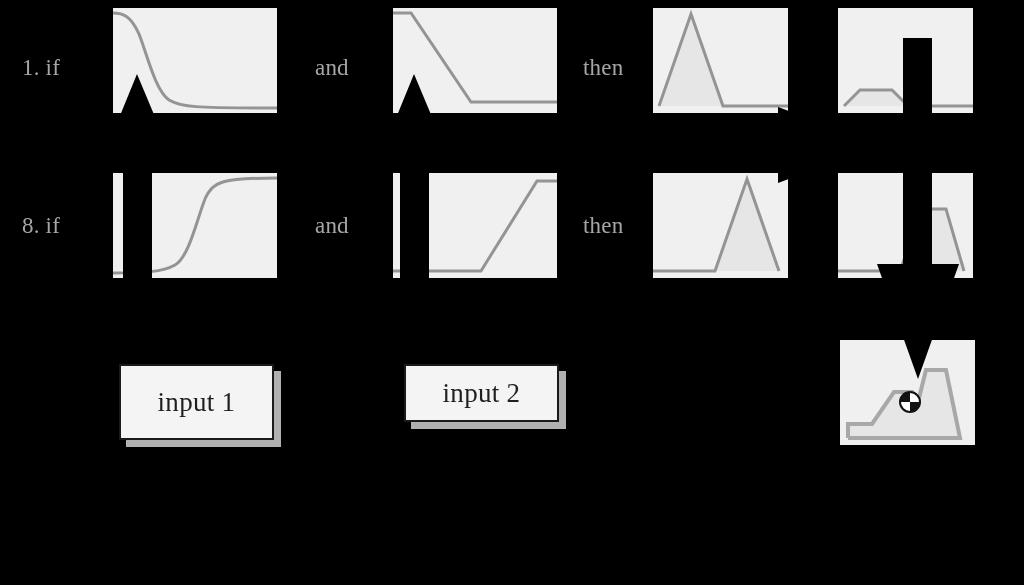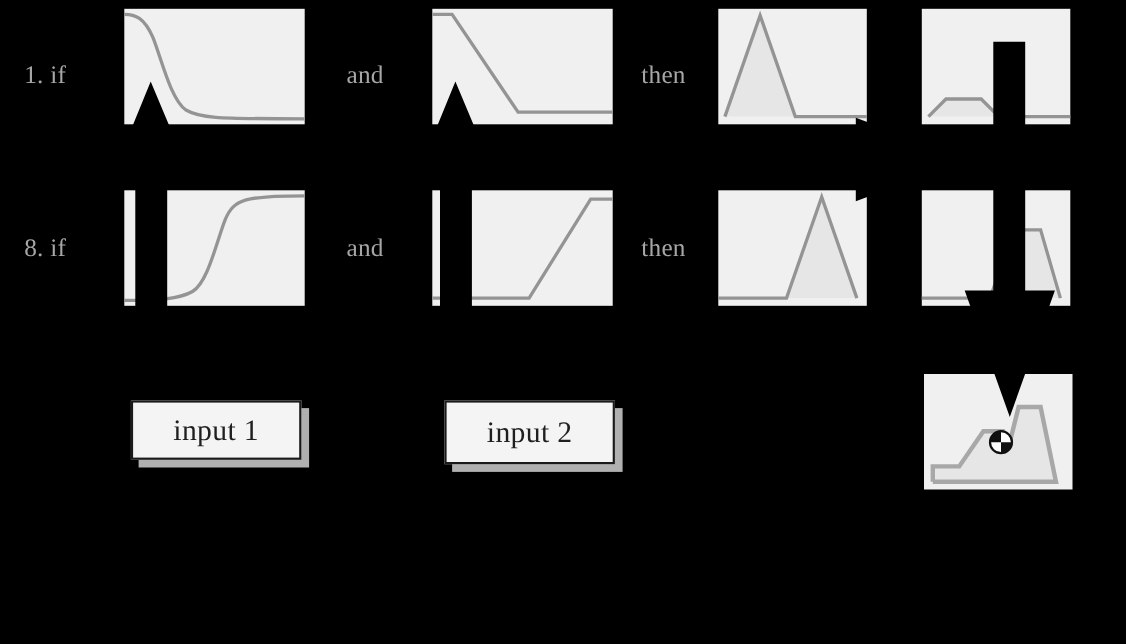--- a/index.html
+++ b/index.html
@@ -181,21 +181,21 @@
       <path class="arrow-shape" d="M 1,26 L 288,26 L 288,1 L 390,39 L 288,77 L 288,52 L 1,52 Z"></path>
     </svg>
   </div>
 
   <div class="arrow" style="left:875px; top:36px;">
     <svg width="86" height="345" viewBox="0 0 86 345">
       <path class="arrow-shape" d="M 28,2 L 57,2 L 57,228 L 84,228 L 43,343 L 2,228 L 28,228 Z"></path>
     </svg>
   </div>
 
-  <div class="iobox" style="left:119px; top:364px; width:155px; height:54px;">
+  <div class="iobox" style="left:119px; top:364px; width:155px; height:76px;">
     <span>input 1</span>
   </div>
 
   <div class="iobox" style="left:404px; top:364px; width:155px; height:58px;">
     <span>input 2</span>
   </div>
 
 
 </div>
 

